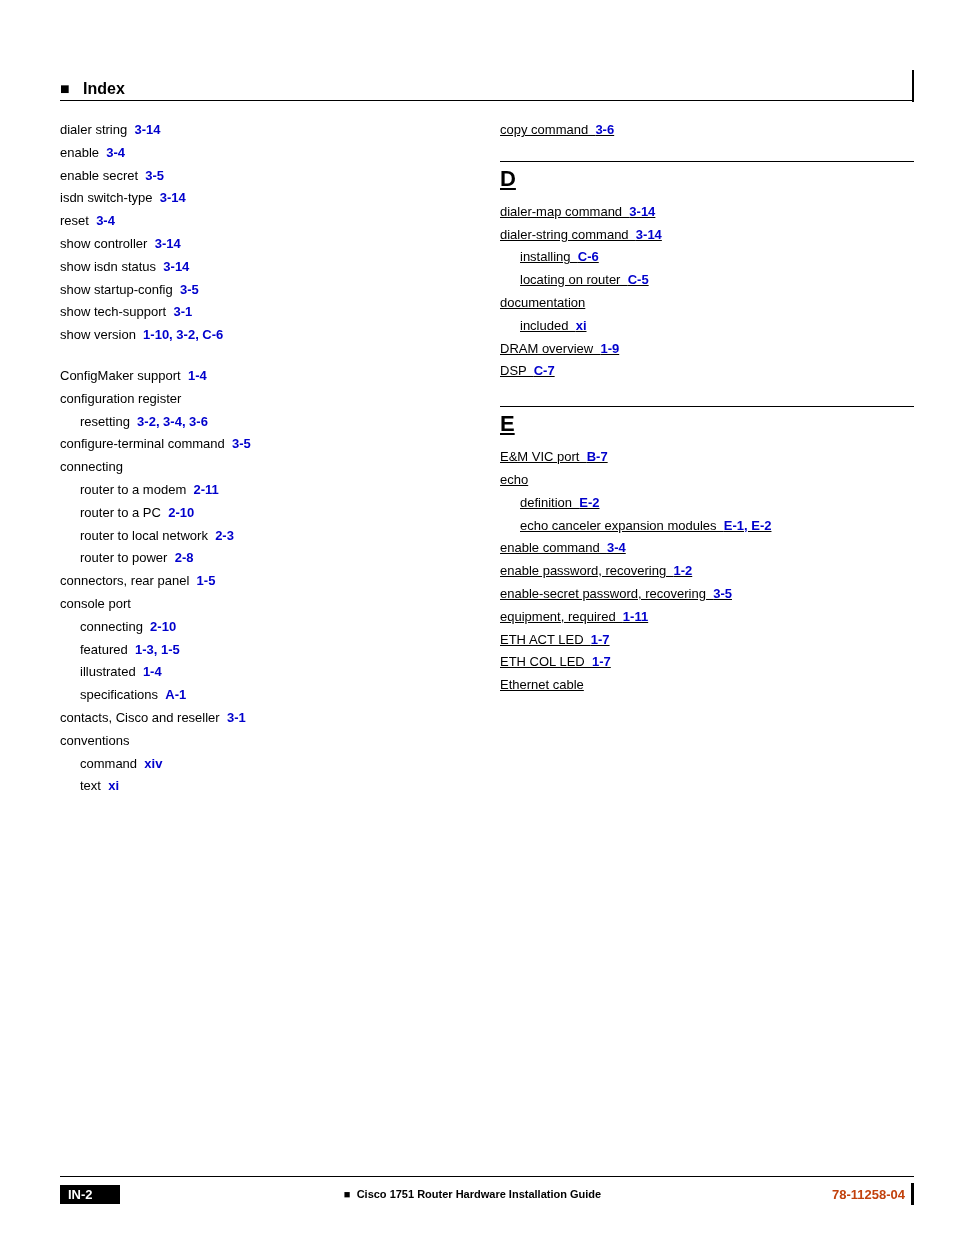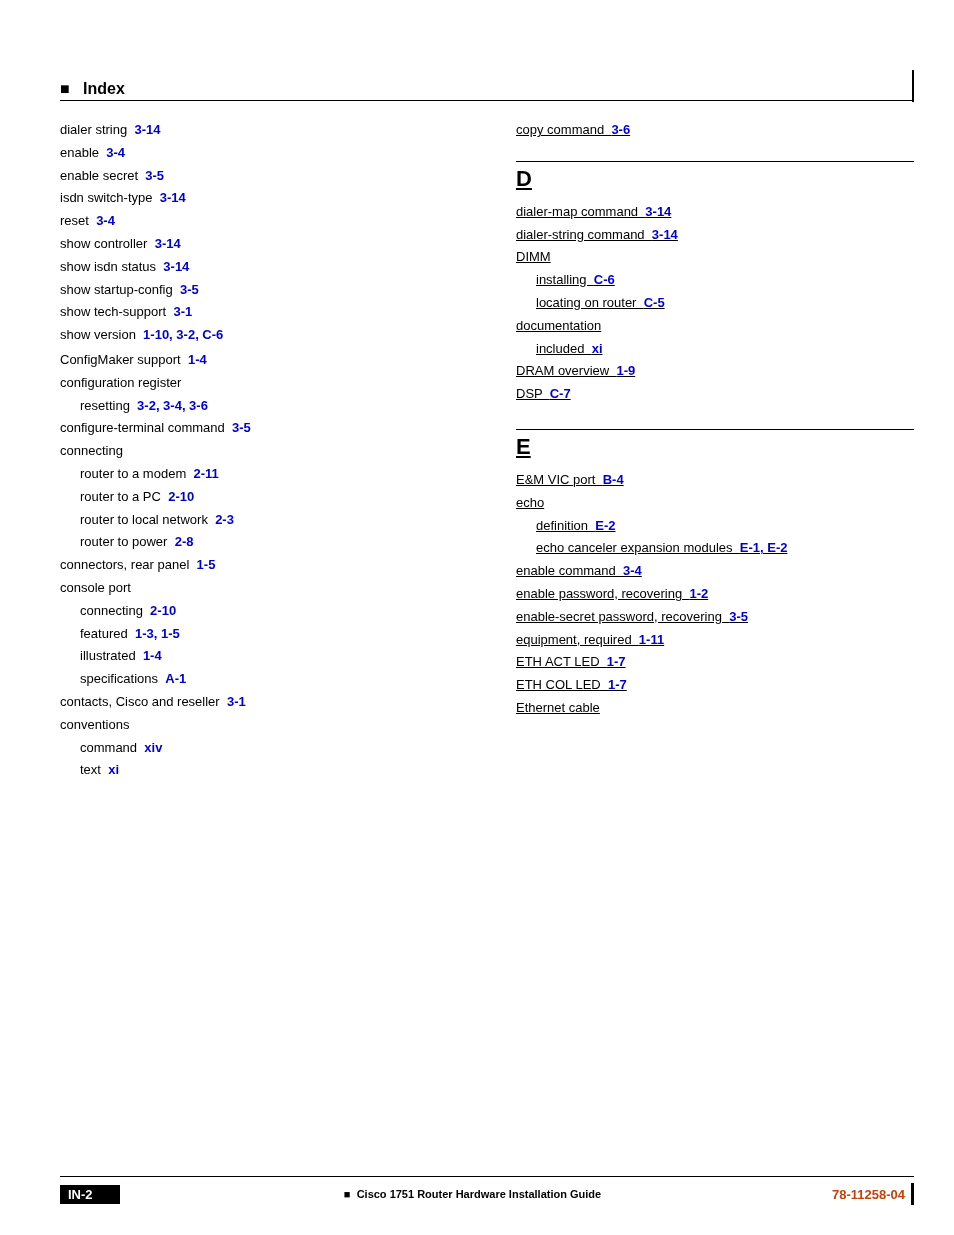--- a/index.html
+++ b/index.html
@@ -53,21 +53,21 @@
 
     
     .content {
       position: absolute;
       top: 120px;
       left: 60px;
       right: 40px;
       bottom: 120px;
       display: flex;
       flex-direction: row;
-      gap: 16px;
+      gap: 0;
     }
 
     
     .left-col {
       width: 420px;
       padding-right: 20px;
     }
 
     
     .right-col {
@@ -150,21 +150,21 @@
       <div class="entry">dialer string &nbsp;<span class="blue">3-14</span></div>
       <div class="entry">enable &nbsp;<span class="blue">3-4</span></div>
       <div class="entry">enable secret &nbsp;<span class="blue">3-5</span></div>
       <div class="entry">isdn switch-type &nbsp;<span class="blue">3-14</span></div>
       <div class="entry">reset &nbsp;<span class="blue">3-4</span></div>
       <div class="entry">show controller &nbsp;<span class="blue">3-14</span></div>
       <div class="entry">show isdn status &nbsp;<span class="blue">3-14</span></div>
       <div class="entry">show startup-config &nbsp;<span class="blue">3-5</span></div>
       <div class="entry">show tech-support &nbsp;<span class="blue">3-1</span></div>
       <div class="entry">show version &nbsp;<span class="blue">1-10, 3-2, C-6</span></div>
-      <div class="entry" style="margin-top:4px;">ConfigMaker support &nbsp;<span class="blue">1-4</span></div>
+      <div class="entry" style="margin-top:20px;">ConfigMaker support &nbsp;<span class="blue">1-4</span></div>
       <div class="entry">configuration register</div>
       <div class="entry-indent">resetting &nbsp;<span class="blue">3-2, 3-4, 3-6</span></div>
       <div class="entry">configure-terminal command &nbsp;<span class="blue">3-5</span></div>
       <div class="entry">connecting</div>
       <div class="entry-indent">router to a modem &nbsp;<span class="blue">2-11</span></div>
       <div class="entry-indent">router to a PC &nbsp;<span class="blue">2-10</span></div>
       <div class="entry-indent">router to local network &nbsp;<span class="blue">2-3</span></div>
       <div class="entry-indent">router to power &nbsp;<span class="blue">2-8</span></div>
       <div class="entry">connectors, rear panel &nbsp;<span class="blue">1-5</span></div>
       <div class="entry">console port</div>
@@ -182,34 +182,33 @@
     <div class="right-col">
 
       <div class="entry">copy command &nbsp;<span class="blue">3-6</span></div>
 
       <div style="margin-top: 20px;">
         <div class="section-header-line"></div>
         <div class="section-letter">D</div>
 
         <div class="entry">dialer-map command &nbsp;<span class="blue">3-14</span></div>
         <div class="entry">dialer-string command &nbsp;<span class="blue">3-14</span></div>
-        <div class="entry">DIMM</div>
         <div class="entry-indent">installing &nbsp;<span class="blue">C-6</span></div>
         <div class="entry-indent">locating on router &nbsp;<span class="blue">C-5</span></div>
         <div class="entry">documentation</div>
         <div class="entry-indent">included &nbsp;<span class="blue">xi</span></div>
         <div class="entry">DRAM overview &nbsp;<span class="blue">1-9</span></div>
         <div class="entry">DSP &nbsp;<span class="blue">C-7</span></div>
       </div>
 
       <div style="margin-top: 24px;">
         <div class="section-header-line"></div>
         <div class="section-letter">E</div>
 
-        <div class="entry">E&amp;M VIC port &nbsp;<span class="blue">B-4</span></div>
+        <div class="entry">E&amp;M VIC port &nbsp;<span class="blue">B-7</span></div>
         <div class="entry">echo</div>
         <div class="entry-indent">definition &nbsp;<span class="blue">E-2</span></div>
         <div class="entry-indent">echo canceler expansion modules &nbsp;<span class="blue">E-1, E-2</span></div>
         <div class="entry">enable command &nbsp;<span class="blue">3-4</span></div>
         <div class="entry">enable password, recovering &nbsp;<span class="blue">1-2</span></div>
         <div class="entry">enable-secret password, recovering &nbsp;<span class="blue">3-5</span></div>
         <div class="entry">equipment, required &nbsp;<span class="blue">1-11</span></div>
         <div class="entry">ETH ACT LED &nbsp;<span class="blue">1-7</span></div>
         <div class="entry">ETH COL LED &nbsp;<span class="blue">1-7</span></div>
         <div class="entry">Ethernet cable</div>

